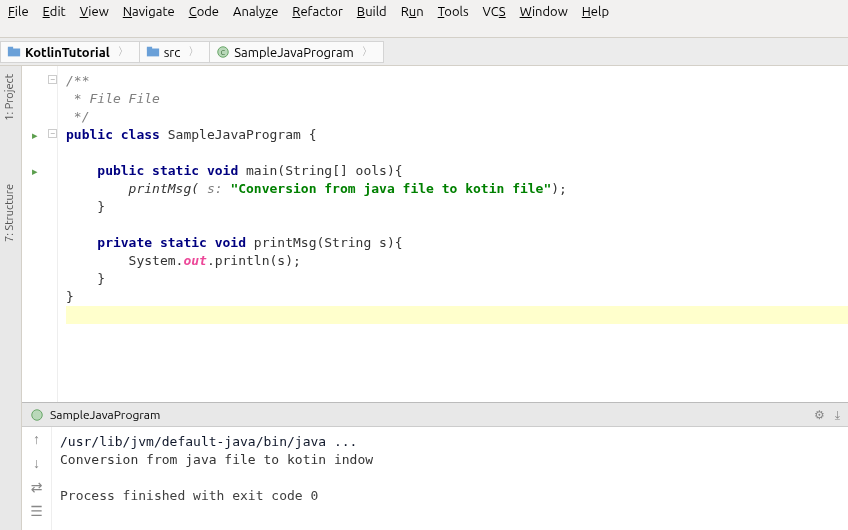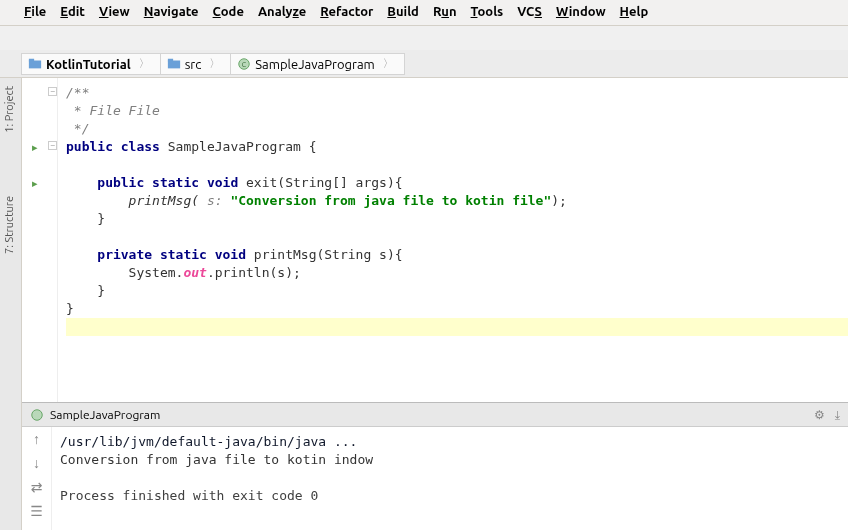--- a/index.html
+++ b/index.html
@@ -1,20 +1,20 @@
 <!DOCTYPE html>
 <html><head>
 <meta charset="utf-8">
 <style>
 * { box-sizing: border-box; margin: 0; padding: 0; }
 body { font-family: "Segoe UI", Ubuntu, sans-serif; font-size: 13px; background: #f0f0f0; width: 848px; height: 530px; overflow: hidden; display: flex; flex-direction: column; }
-.menubar { background: #f2f1f0; padding: 4px 24px; height: 26px; display: flex; gap: 14px; border-bottom: 1px solid #d4d0c8; font-weight: bold; }
+.menubar { background: #f2f1f0; padding: 4px 8px; height: 38px; display: flex; gap: 14px; border-bottom: 1px solid #d4d0c8; }
 .menubar span { cursor: default; }
 .menubar span u { text-decoration: underline; }
-.breadcrumb { height: 28px; display: flex; align-items: center; padding: 0 21px; border-bottom: 1px solid #d4d0c8; background: #ececec; margin-top: 24px; }
+.breadcrumb { height: 28px; display: flex; align-items: center; padding: 0 0; border-bottom: 1px solid #d4d0c8; background: #ececec; }
 .crumb { display: flex; align-items: center; gap: 4px; padding: 2px 6px; border: 1px solid #d4d4d4; background: #fafafa; height: 22px;}
 .crumb + .crumb { margin-left: -1px;}
 .chev { color: #999; font-size: 11px; padding: 0 4px; }
 .ficon { width: 14px; height: 14px; display: inline-block; }
 .mainrow { flex: 1; display: flex; min-height: 0; }
 .leftgutter { width: 22px; background: #e8e8e8; border-right: 1px solid #d4d0c8; position: relative; }
 .sidetab { position: absolute; writing-mode: vertical-rl; transform: rotate(180deg); font-size: 11px; color: #555; left: 3px; display: flex; align-items: center; gap: 4px; cursor: default;}
 .editorcol { flex: 1; display: flex; flex-direction: column; min-width: 0; }
 .tabbar { height: 26px; background: #e4e4e4; display: flex; align-items: flex-end; border-bottom: 1px solid #c8c8c8; padding-left: 6px; }
 .tab { background: #f7f7f7; border: 1px solid #c8c8c8; border-bottom: none; padding: 3px 8px; font-size: 12px; display: flex; align-items: center; gap: 8px; }
@@ -98,21 +98,21 @@
         <div class="gfold" style="top:9px;">−</div>
         <div class="gfold" style="top:63px;">−</div>
         <div class="gmark" style="top:63px;">▸</div>
         <div class="gmark" style="top:99px;">▸</div>
       </div>
       <div class="code"><span class="cm">/**</span>
 <span class="cm"> * File File</span>
 <span class="cm"> */</span>
 <span class="kw">public</span><span class="kw"> class</span><span> SampleJavaProgram {</span>
 
-<span class="kw">    public</span><span class="kw"> static</span><span class="kw"> void</span><span> exit(String[] args){</span>
+<span class="kw">    public</span><span class="kw"> static</span><span class="kw"> void</span><span> main(String[] ools){</span>
 <span class="it">        printMsg(</span><span class="cm"> s: </span><span class="str">"Conversion from java file to kotin file"</span><span>);</span>
 <span>    }</span>
 
 <span class="kw">    private</span><span class="kw"> static</span><span class="kw"> void</span><span> printMsg(String s){</span>
 <span>        System.</span><span class="fld">out</span><span>.println(s);</span>
 <span>    }</span>
 <span>}</span>
 <span class="hl"> </span></div>
     </div>
     <div class="bottom">

